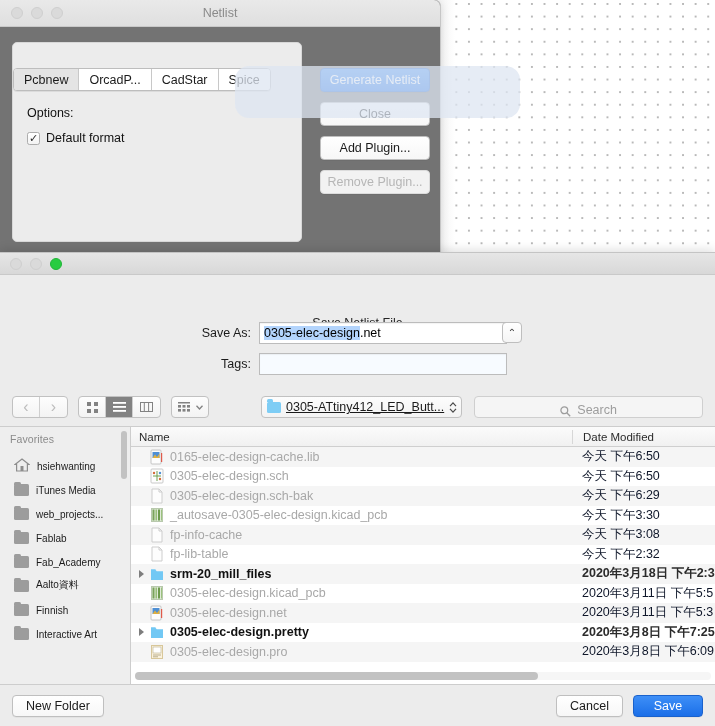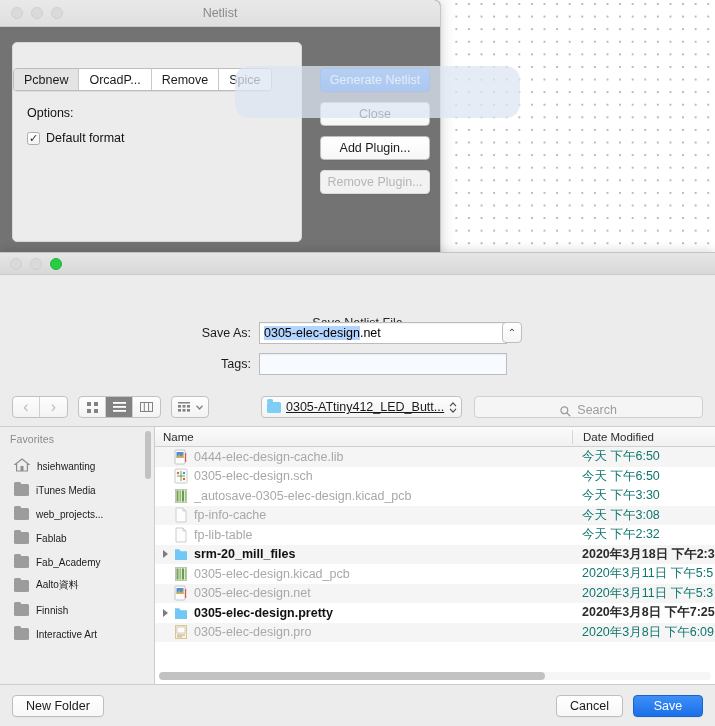--- a/index.html
+++ b/index.html
@@ -187,21 +187,21 @@
     font-size: 12.5px; color: #9d9d9d; justify-content: center;
   }
 
   
   .browser {
     position: absolute; left: 0; top: 426px; width: 715px; height: 258px;
     display: flex; background: #ffffff;
     border-top: 1px solid #cdcdcd;
   }
   .sidebar {
-    position: relative; width: 155px; background: #eeeeee;
+    position: relative; width: 131px; background: #eeeeee;
     border-right: 1px solid #cdcdcd; overflow: hidden;
   }
   .sb-header {
     font-size: 10.5px; color: #8b8b8b; padding: 6px 0 3px 10px; letter-spacing: .1px;
   }
   .sb-item {
     display: flex; align-items: flex-end; gap: 7px;
     height: 24px; padding-left: 14px; font-size: 10px; color: #1b1b1b;
     white-space: nowrap;
   }
@@ -238,21 +238,21 @@
   .fl-row .c-date {
     width: 143px; padding-left: 10px; white-space: nowrap; overflow: hidden;
   }
   .tri {
     width: 0; height: 0; flex: none;
     border-left: 5.5px solid #7d7d7d; border-top: 4px solid transparent; border-bottom: 4px solid transparent;
   }
   .tri.blank { border-left-color: transparent; }
   .nm-dim { color: #a8a8a8; }
   .nm-dark { color: #111111; font-weight: bold; }
-  .dt-dim { color: #0f766e; }
+  .dt-dim { color: #0f172a; }
   .dt-dark { color: #2b2b2b; font-weight: bold; }
 
   .ic { width: 14px; height: 16px; flex: none; }
   .fl-hscroll {
     position: absolute; left: 4px; right: 4px; bottom: 4px; height: 8px;
     background: #f6f6f6; border-radius: 4px;
   }
   .fl-hscroll i {
     display: block; width: 70%; height: 8px; background: #c2c2c2; border-radius: 4px;
   }
@@ -299,21 +299,21 @@
       </div>
       <div class="nl-title">Netlist</div>
     </div>
 
     <div class="nl-body">
       <div class="nl-panel"></div>
 
       <div class="nl-tabs">
         <div class="nl-tab active">Pcbnew</div>
         <div class="nl-tab">OrcadP...</div>
-        <div class="nl-tab">Remove</div>
+        <div class="nl-tab">CadStar</div>
         <div class="nl-tab">Spice</div>
       </div>
 
       <div class="nl-options-label">Options:</div>
 
       <div class="nl-check-row">
         <span class="nl-checkbox">✓</span>
         <span class="nl-check-label">Default format</span>
       </div>
 
@@ -475,41 +475,52 @@
 
       <div class="fl-row alt">
         <div class="c-name">
             <span class="tri blank"></span>
           <svg class="ic" viewBox="0 0 14 16">
               <rect x="1" y="1" width="10" height="14" rx="1" fill="#fdfdfd" stroke="#c4c4c4"></rect>
               <rect x="2.5" y="3" width="7" height="6" fill="#4f8fd4"></rect>
               <path d="M2.5 9 L5 5.5 L7 8 L9.5 4.5 L9.5 9 Z" fill="#e0b040"></path>
               <rect x="11" y="4" width="1.2" height="9" fill="#e05a4a"></rect>
             </svg>
-          <span class="nm-dim">0444-elec-design-cache.lib</span>
+          <span class="nm-dim">0165-elec-design-cache.lib</span>
         </div>
         <div class="c-date dt-dim">今天 下午6:50</div>
       </div>
 
       <div class="fl-row">
         <div class="c-name">
             <span class="tri blank"></span>
           <svg class="ic" viewBox="0 0 14 16">
               <rect x="1" y="1" width="12" height="14" rx="1" fill="#fdfdfd" stroke="#c9c9c9"></rect>
               <line x1="3" y1="8" x2="11" y2="8" stroke="#6f9f4f" stroke-width="1"></line>
               <line x1="7" y1="3" x2="7" y2="13" stroke="#6f9f4f" stroke-width="1"></line>
               <circle cx="4" cy="5" r="1.2" fill="#d46a3a"></circle>
               <circle cx="10" cy="11" r="1.2" fill="#d46a3a"></circle>
               <circle cx="10" cy="5" r="1.2" fill="#4f8fd4"></circle>
             </svg>
           <span class="nm-dim">0305-elec-design.sch</span>
         </div>
         <div class="c-date dt-dim">今天 下午6:50</div>
       </div>
 
+      <div class="fl-row alt">
+        <div class="c-name">
+            <span class="tri blank"></span>
+          <svg class="ic" viewBox="0 0 14 16">
+              <path d="M2 1 H9 L12 4 V15 H2 Z" fill="#fdfdfd" stroke="#cdcdcd"></path>
+              <path d="M9 1 V4 H12" fill="none" stroke="#cdcdcd"></path>
+            </svg>
+          <span class="nm-dim">0305-elec-design.sch-bak</span>
+        </div>
+        <div class="c-date dt-dim">今天 下午6:29</div>
+      </div>
 
       <div class="fl-row">
         <div class="c-name">
             <span class="tri blank"></span>
           <svg class="ic" viewBox="0 0 14 16">
               <rect x="1.5" y="1.5" width="11" height="13" fill="#dfe9d8" stroke="#b9c9ae"></rect>
               <rect x="2.5" y="2.5" width="2" height="11" fill="#7aa35a"></rect>
               <rect x="5.5" y="2.5" width="1.4" height="11" fill="#8fb86e"></rect>
               <rect x="8" y="2.5" width="2" height="11" fill="#6d9a4c"></rect>
               <rect x="11" y="2.5" width="1" height="11" fill="#9cc27e"></rect>

